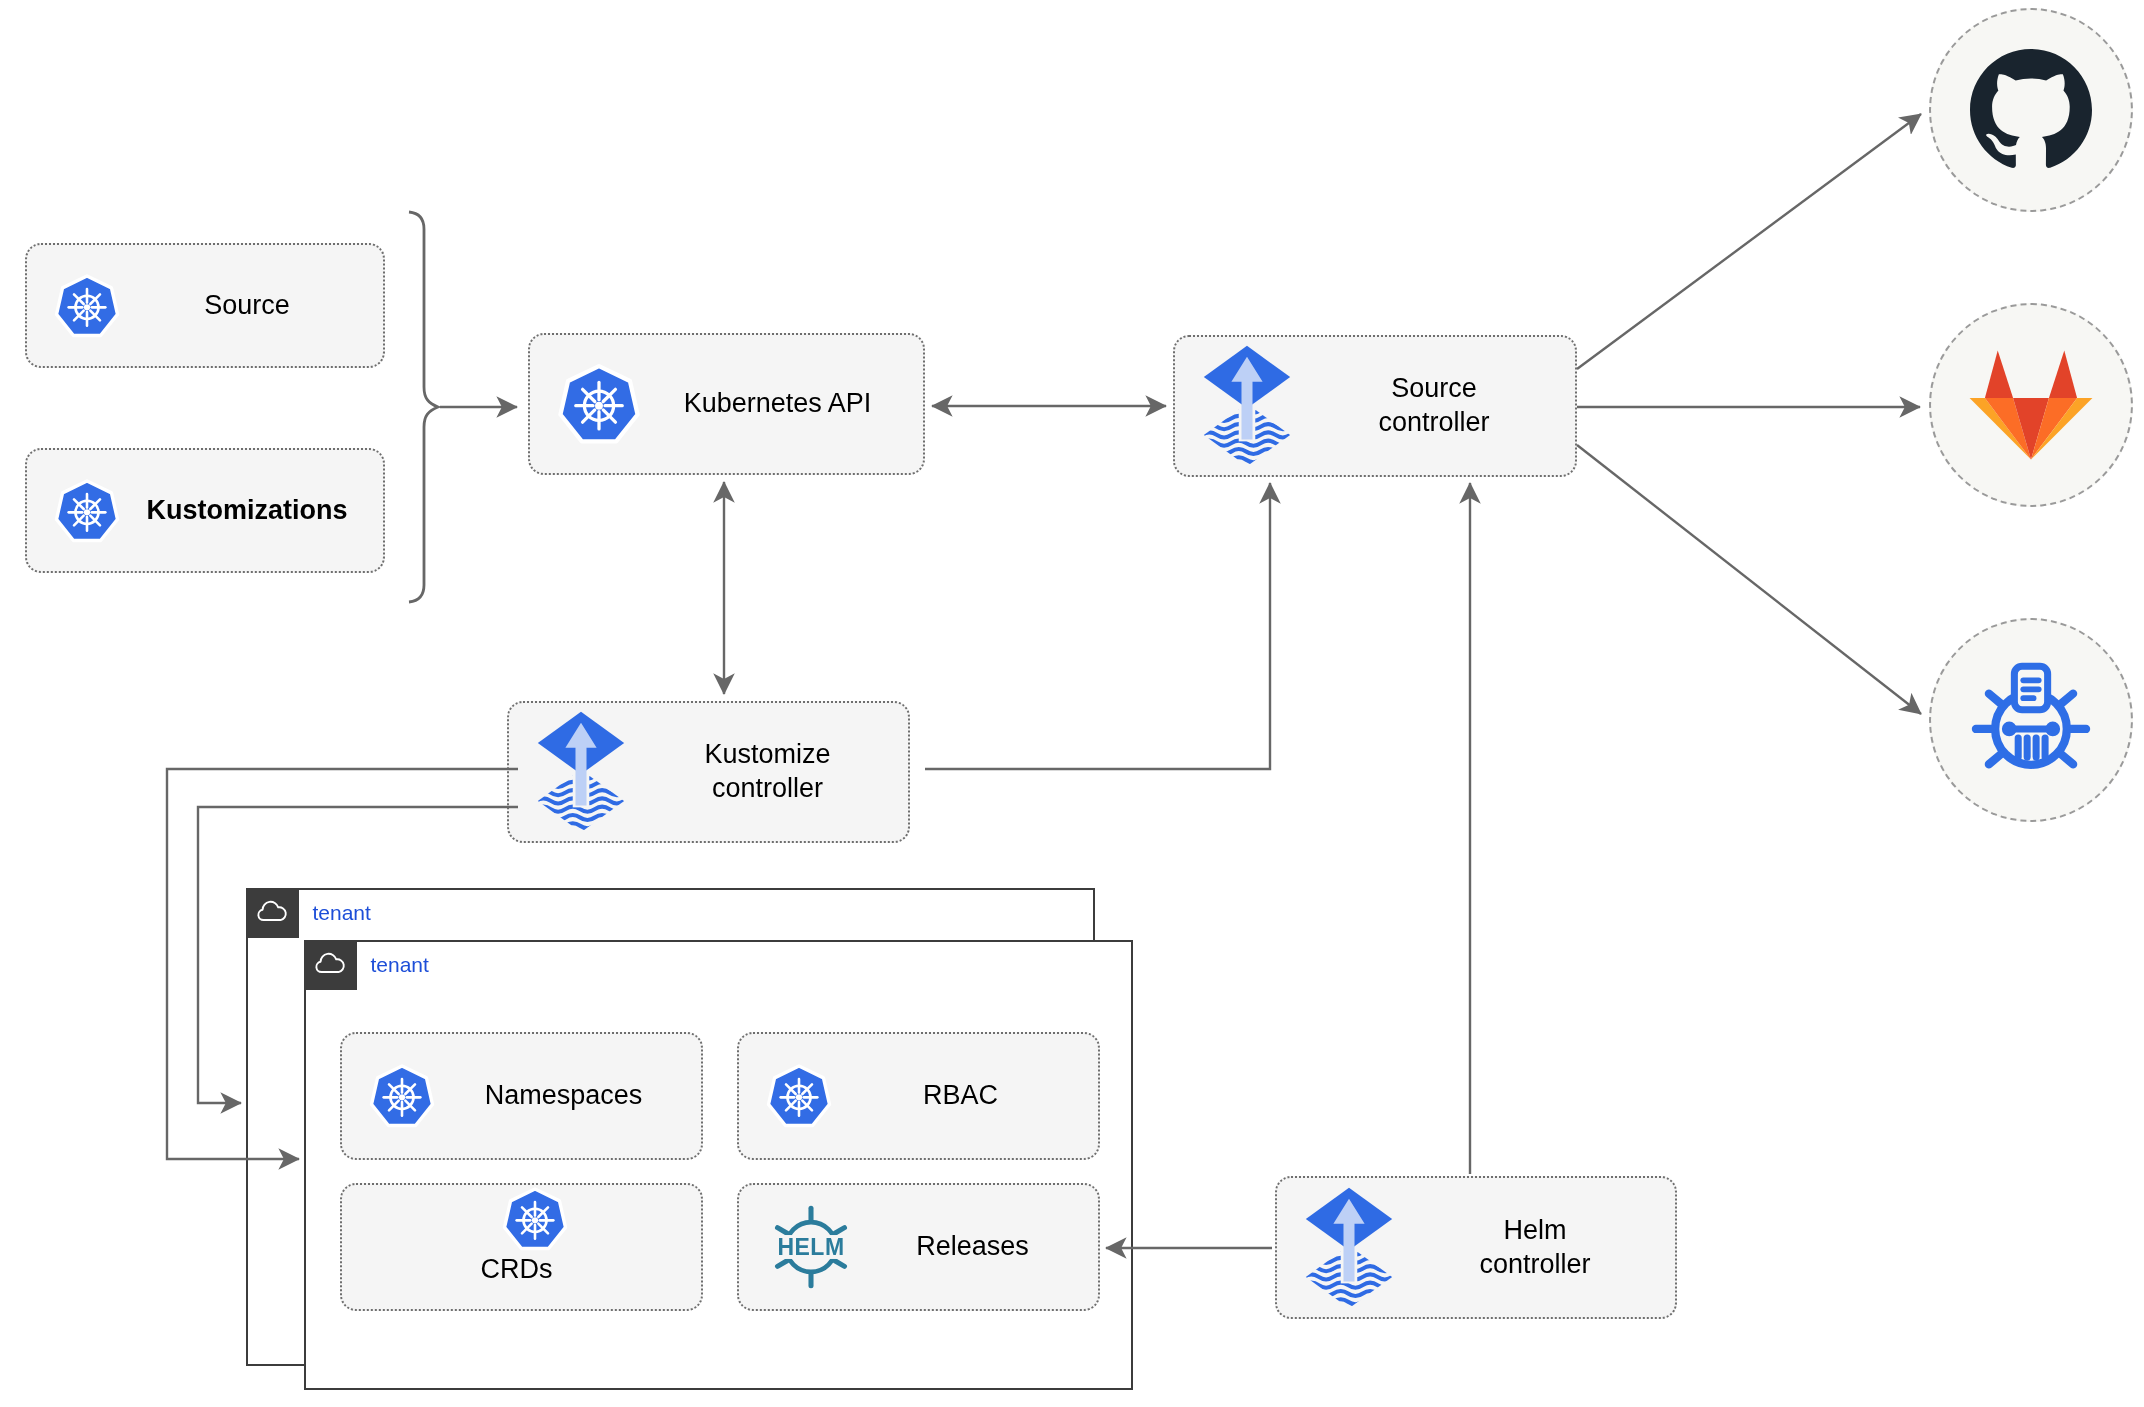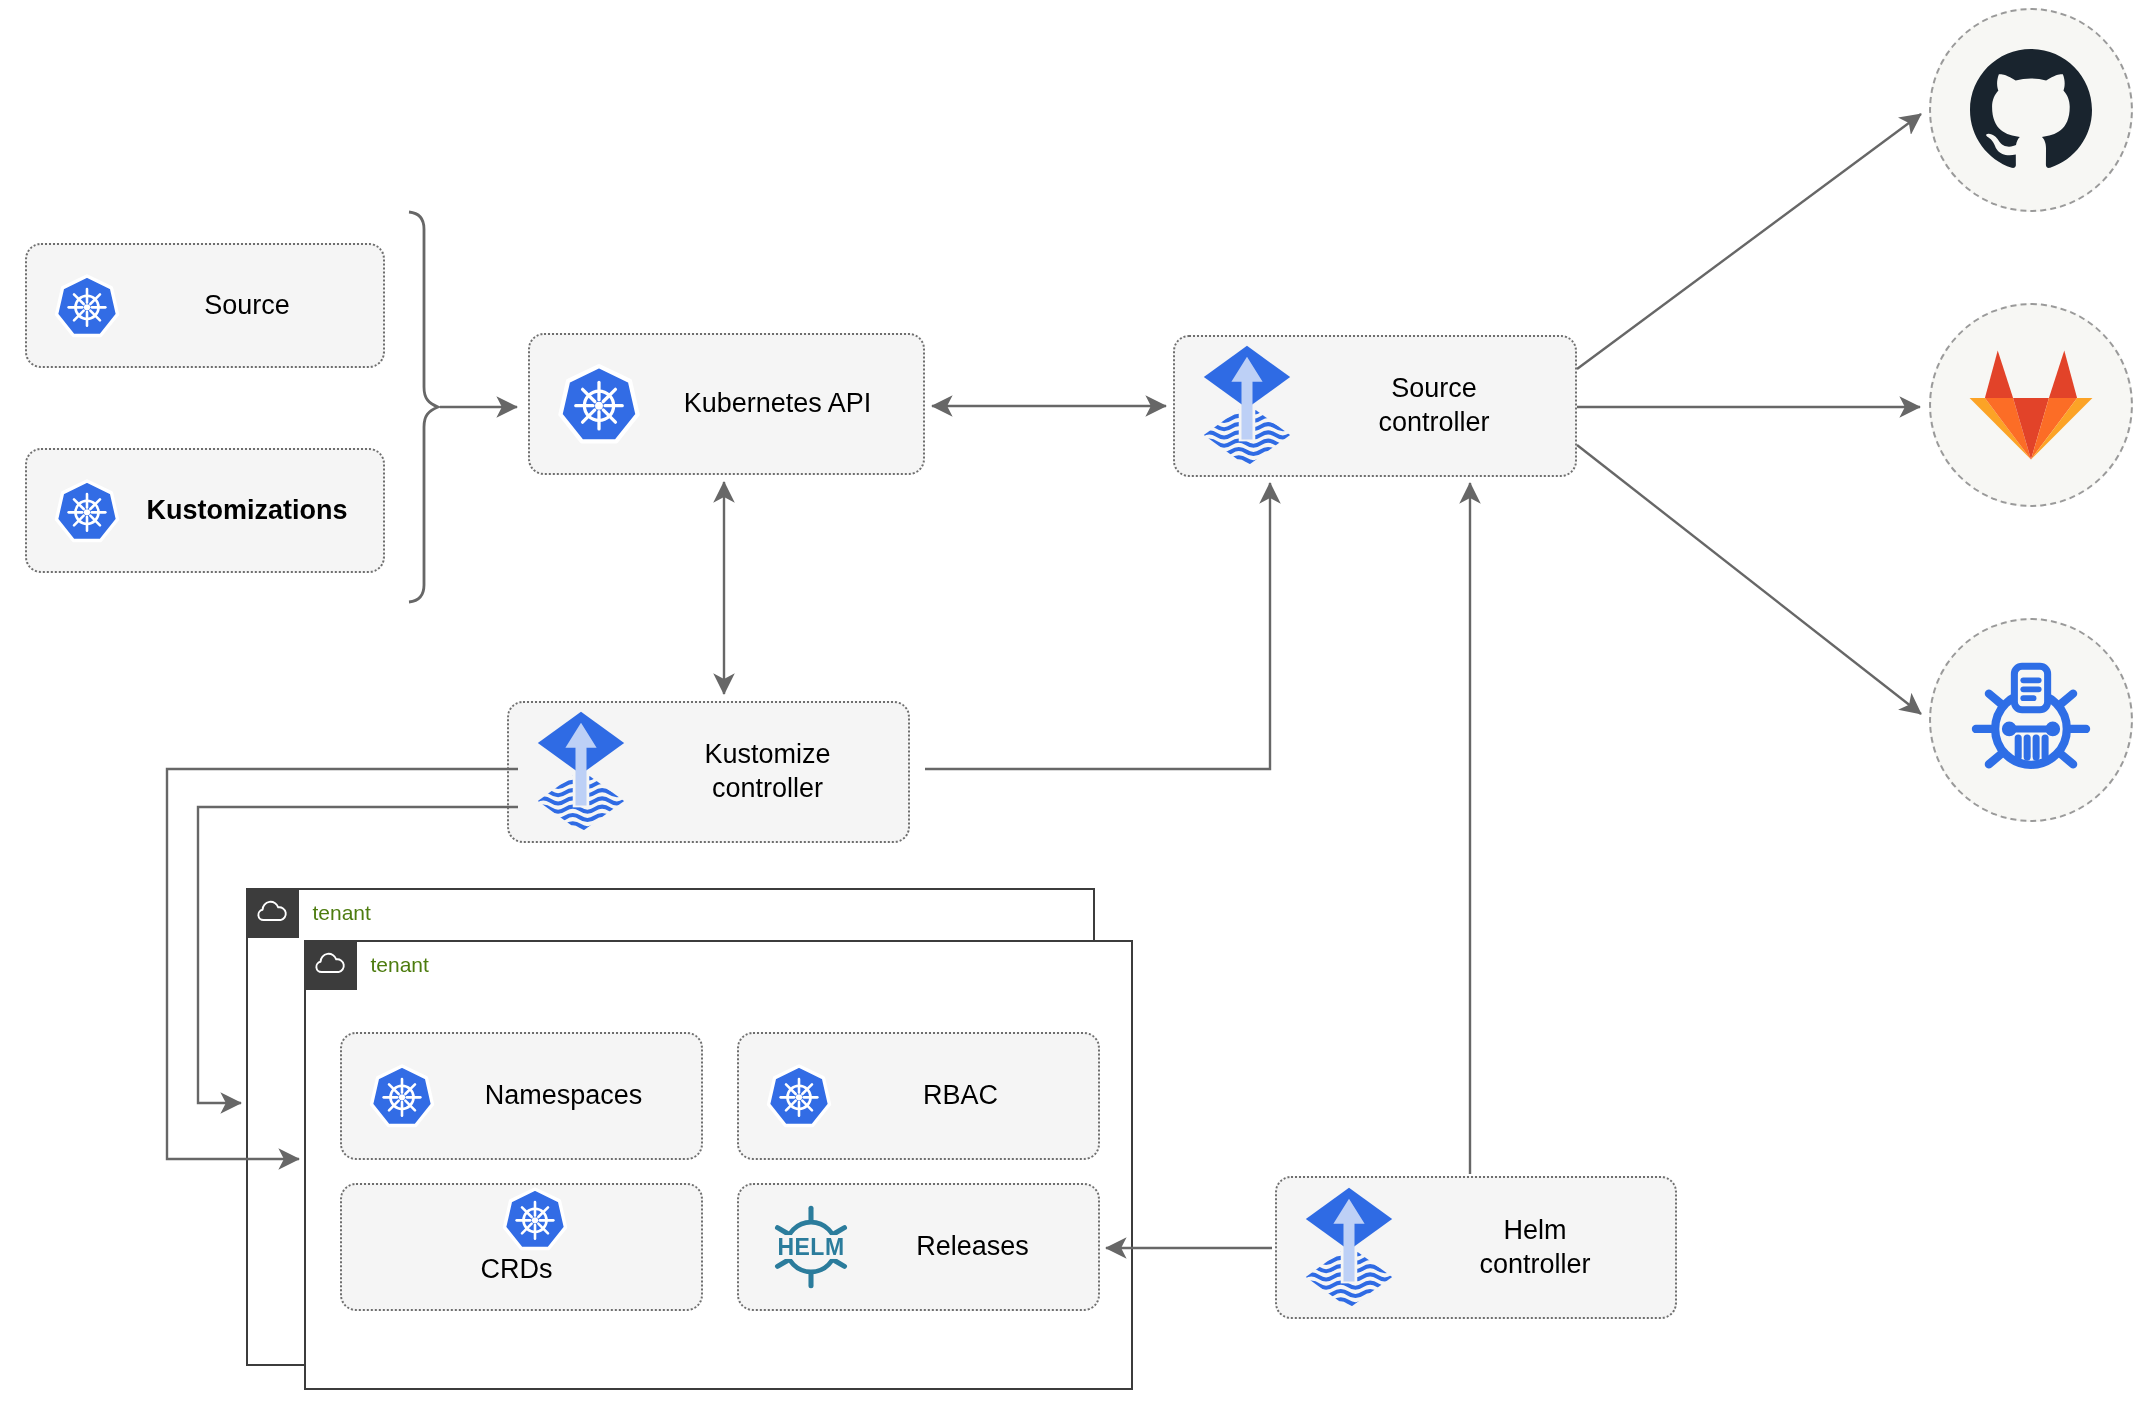--- a/index.html
+++ b/index.html
@@ -19,21 +19,21 @@
   .node .node-label.wrap { max-width:180px; margin:0 auto; padding-right:0; }
   .big-label { font-size:29px; }
   
   .tenant {
     position:absolute; box-sizing:border-box; background:#ffffff; border:2.5px solid #3c3c3c;
   }
   .tenant-outer { z-index:1; }
   .tenant-inner { z-index:2; }
   .tenant-head { position:absolute; top:-2.5px; left:-2.5px; display:flex; align-items:center; }
   .tenant-tab { width:53px; height:50px; background:#3c3c3c; display:flex; align-items:center; justify-content:center; }
-  .tenant-label { margin-left:14px; font-size:21px; color:#4d7c0f; }
+  .tenant-label { margin-left:14px; font-size:21px; color:#1d4ed8; }
   
   .ext-circle {
     position:absolute; box-sizing:border-box; width:204px; height:204px; border-radius:50%;
     background:#f7f7f4; border:2.5px dashed #9a9a9a;
     display:flex; align-items:center; justify-content:center; z-index:3;
   }
   svg.connectors { position:absolute; left:0; top:0; z-index:10; pointer-events:none; }
   svg { display:block; }
 </style>
 </head>

